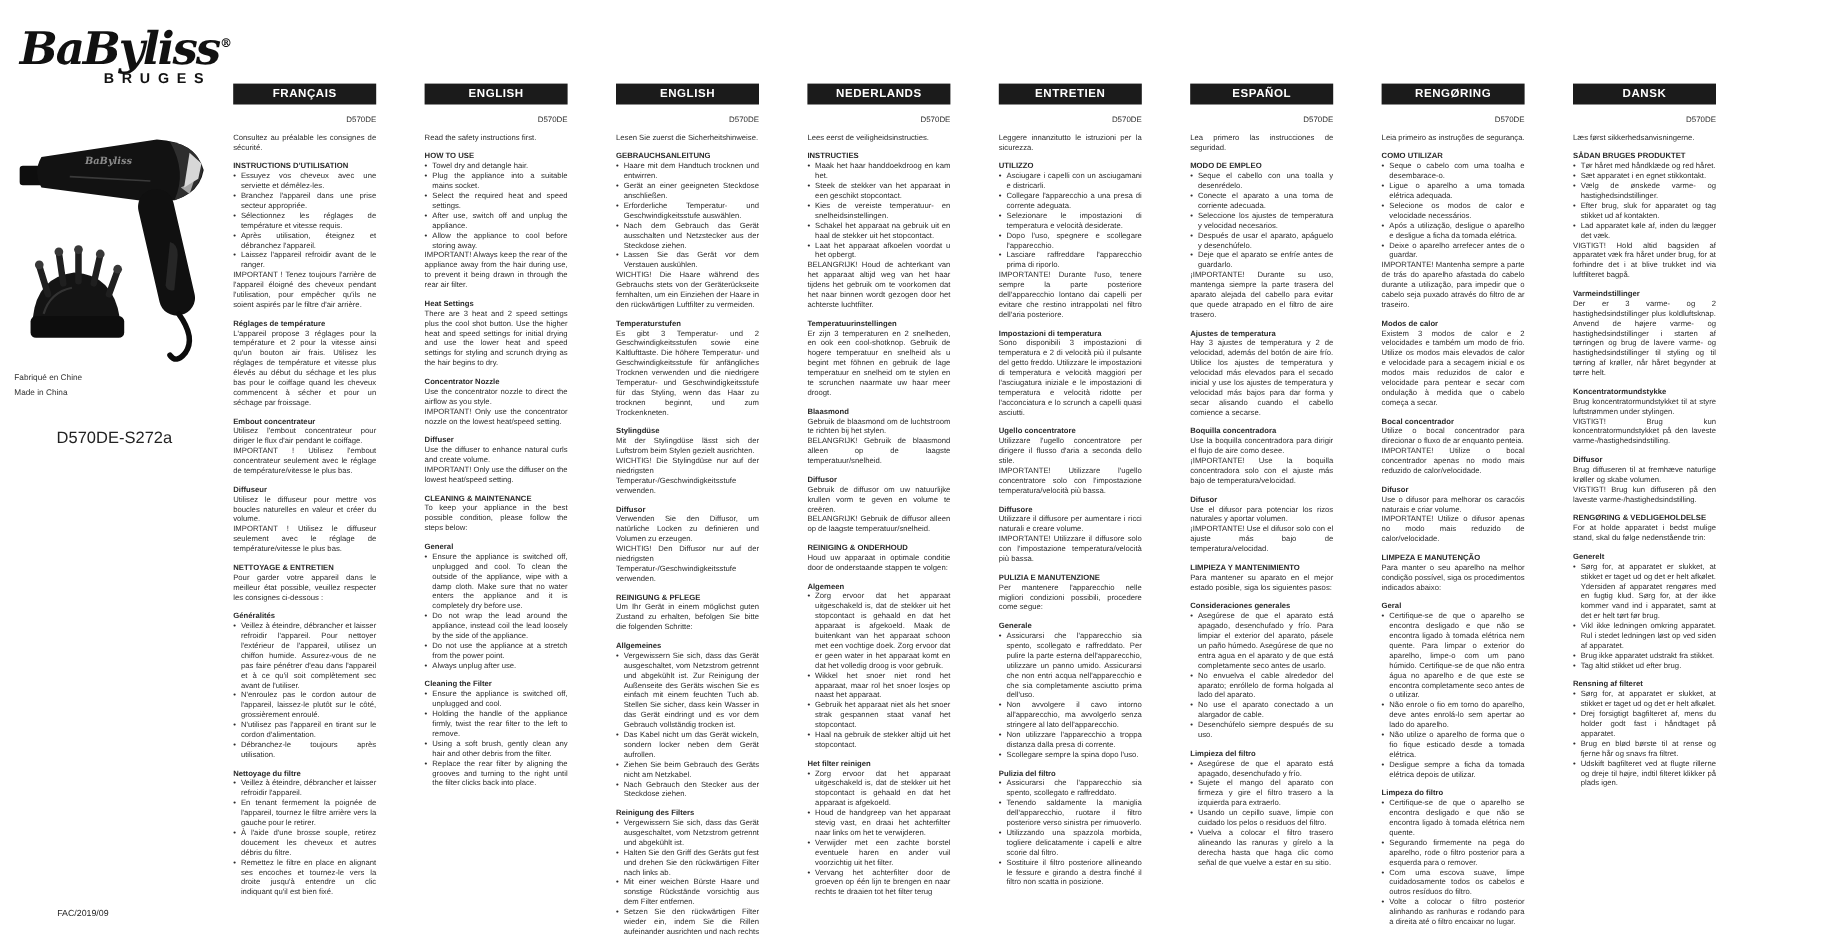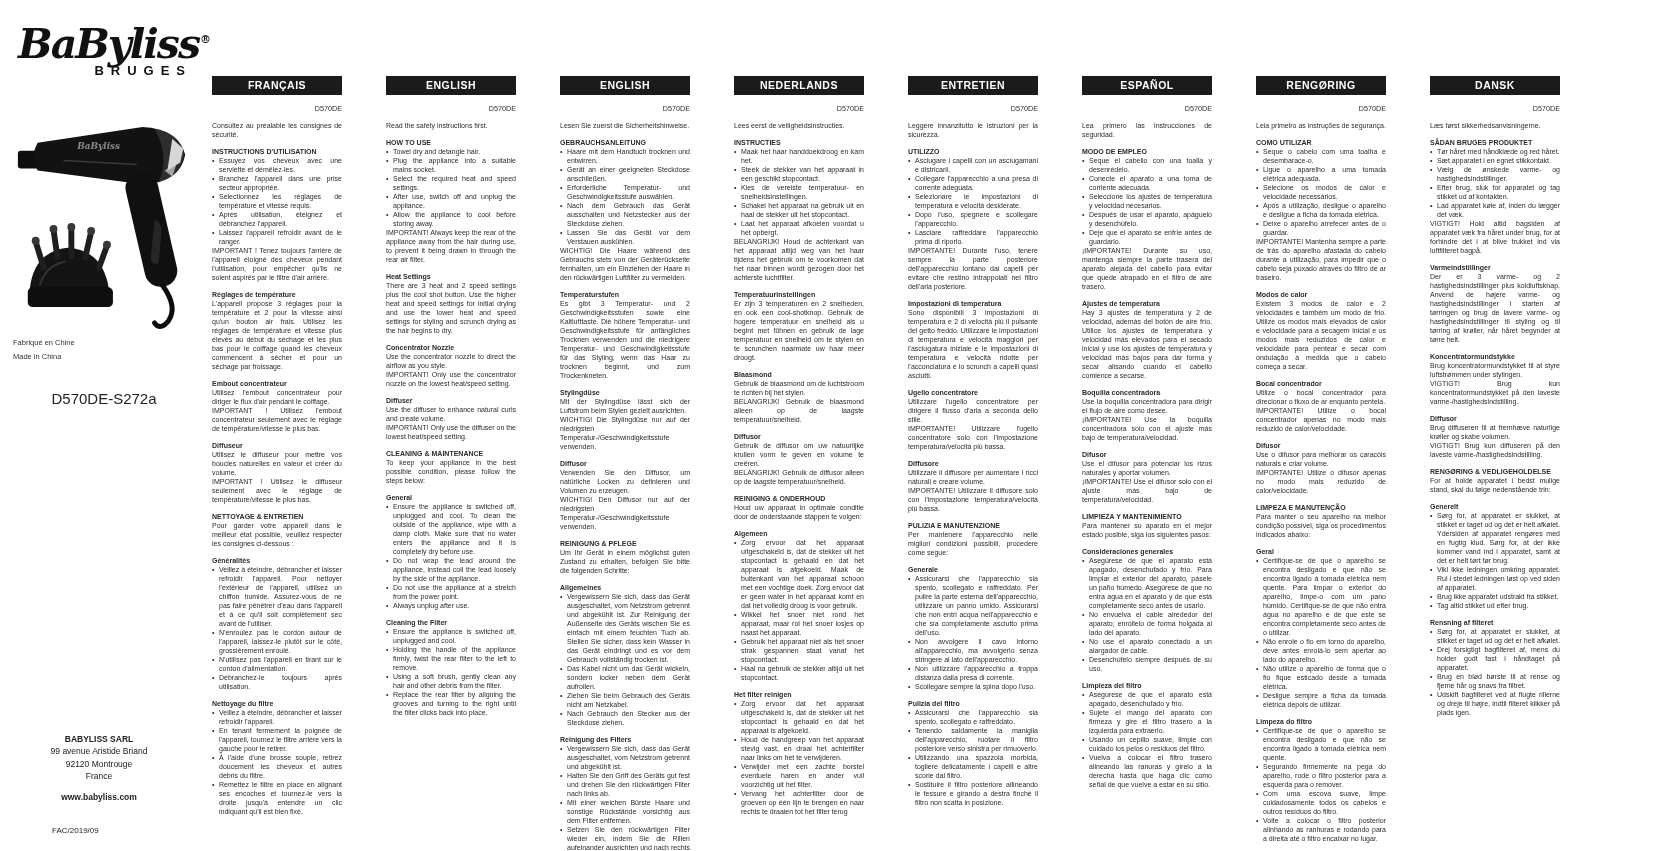--- a/index.html
+++ b/index.html
@@ -83,27 +83,20 @@
       </g>
     </svg>
 
     <div class="made-in">
       <div>Fabriqué en Chine</div>
       <div>Made in China</div>
     </div>
 
     <div class="model-code">D570DE-S272a</div>
 
-    <div class="company-block">
-      <div class="company">BABYLISS SARL</div>
-      <div>99 avenue Aristide Briand</div>
-      <div>92120 Montrouge</div>
-      <div>France</div>
-      <div class="website">www.babyliss.com</div>
-    </div>
 
     <div class="doc-ref">FAC/2019/09</div>
   </div>
 
   <div class="cols">
       <div class="col">
         <div class="lang-bar">FRANÇAIS</div>
         <div class="model">D570DE</div>
         <div class="content">
           <div class="sec">

